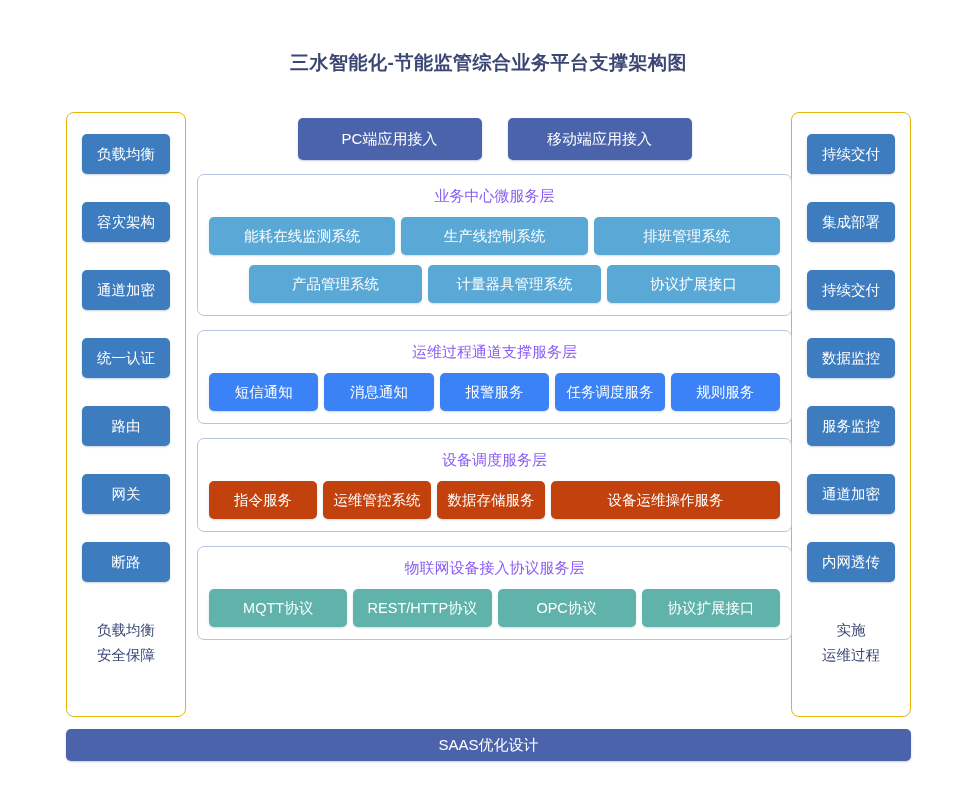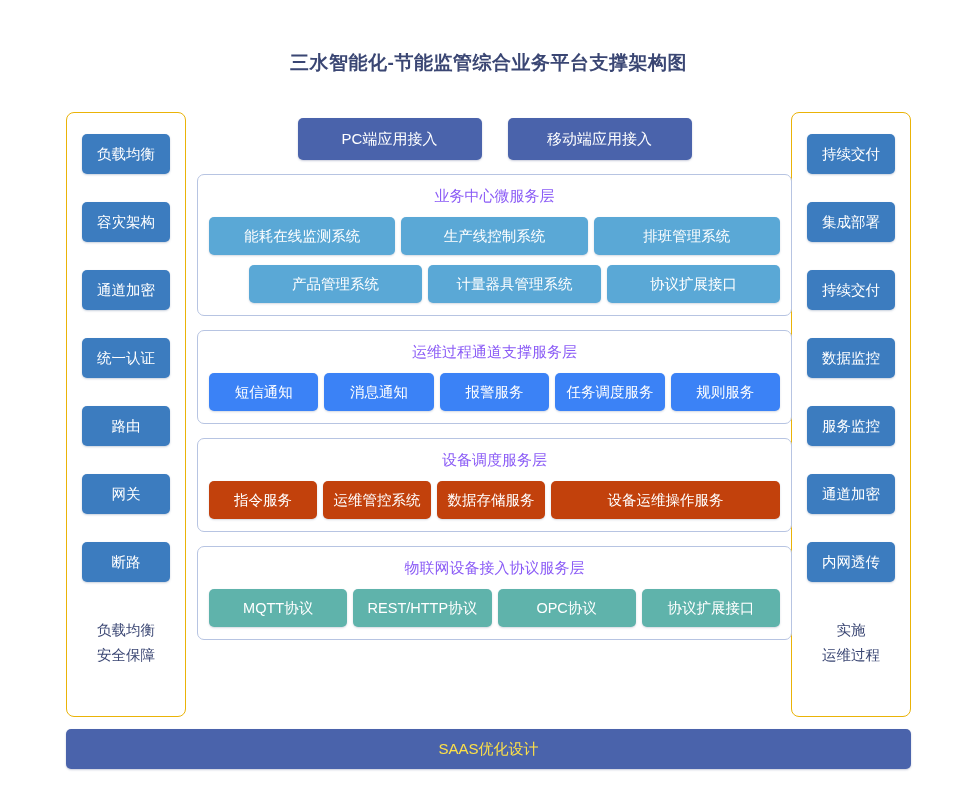--- a/index.html
+++ b/index.html
@@ -154,24 +154,24 @@
   .ops     .block { background: #3b82f6; text-align: center; }
   .device  .block { background: #c2410c; }
   .proto   .block { background: #5fb3ab; }
 
   
   .saas-bar {
     position: absolute;
     left: 58px;
     top: 729px;
     width: 845px;
-    height: 40px;
+    height: 32px;
     border-radius: 5px;
     background: #4a63ab;
-    color: #fde047;
+    color: #ffffff;
     font-size: 15px;
     display: flex;
     align-items: center;
     justify-content: center;
     box-shadow: 0 1px 2px rgba(40,50,110,0.25);
     box-sizing: border-box;
   }
 </style>
 </head>
 <body>

